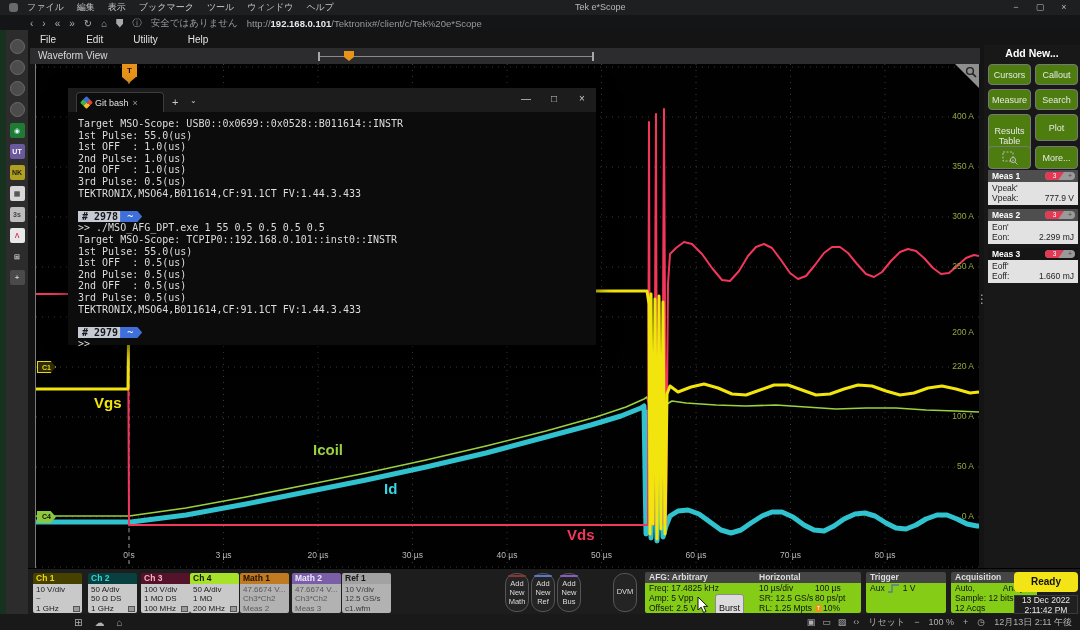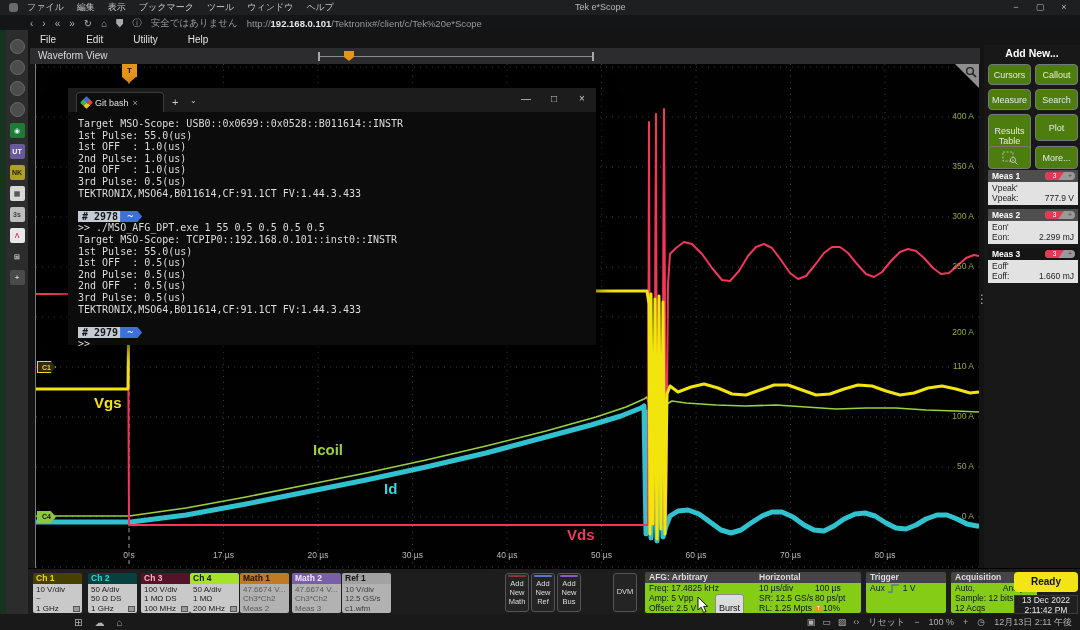--- a/index.html
+++ b/index.html
@@ -72,21 +72,21 @@
   .meas-body{background:#e2e2e2;color:#222;font-size:8.5px;padding:1px 4px 2px 4px;}
   .meas-r2{display:flex;justify-content:space-between;}
 
   
   #bottom-bar{left:28px;top:568px;width:1052px;height:46px;background:#1d1d1d;border-top:1px solid #000;}
   .ch-badge{position:absolute;top:4px;width:49px;height:40px;border-radius:2px;overflow:hidden;}
   .ch-head{height:11px;font-size:8.5px;font-weight:bold;line-height:11px;padding-left:3px;}
   .ch-body{height:29px;font-size:8px;line-height:9.4px;padding:1px 2px 0 3px;}
   .ch-r3{display:flex;justify-content:space-between;align-items:center;}
   .clip-ic{width:5px;height:4px;border:1px solid #555;background:#9a9a9a;display:inline-block;}
-  .sm-btn{position:absolute;top:4px;width:24px;height:39px;background:#242424;border:1px solid #555;border-radius:3px;color:#ddd;font-size:7.5px;text-align:center;line-height:9px;box-sizing:border-box;padding-top:5px;}
+  .sm-btn{position:absolute;top:4px;width:24px;height:39px;background:#242424;border:1px solid #555;border-radius:11px;color:#ddd;font-size:7.5px;text-align:center;line-height:9px;box-sizing:border-box;padding-top:5px;}
   .sm-stripe{position:absolute;left:2px;right:2px;top:1px;height:2px;border-radius:1px;}
   .panel{position:absolute;top:3px;height:41px;border-radius:2px;overflow:hidden;}
   .panel-head{height:11px;background:#454545;color:#ddd;font-size:8.5px;line-height:11px;padding-left:4px;font-weight:bold;}
   .panel-body{position:relative;height:30px;background:#84cc16;color:#111;font-size:8.5px;line-height:9.8px;padding:1px 0 0 4px;}
   #burst-btn{position:absolute;left:70px;top:11px;width:27px;height:26px;background:#dcdcdc;border:1px solid #8a8a8a;border-radius:3px;font-size:9px;color:#111;text-align:center;line-height:26px;}
   .h-col2{position:absolute;left:60px;top:1px;line-height:9.8px;}
   .tflag{display:inline-block;width:7px;height:7px;background:#e8941a;color:#fff;font-size:5px;line-height:7px;text-align:center;vertical-align:middle;margin-right:1px;border-radius:1px;}
   #trigger-slope{vertical-align:middle;margin:0 3px;}
   #ready-btn{position:absolute;left:986px;top:3px;width:64px;height:20px;background:#f2e415;border-radius:4px;color:#111;font-size:10px;font-weight:bold;text-align:center;line-height:20px;}
   #datetime-box{position:absolute;left:986px;top:26px;width:64px;height:19px;background:#202020;border:1px solid #3a3a3a;color:#e8e8e8;font-size:8.5px;line-height:9.5px;text-align:center;box-sizing:border-box;}
@@ -225,28 +225,28 @@
         <line x1="7.6" y1="7.6" x2="11" y2="11" stroke="#222" stroke-width="1.6"></line>
     </svg>
     <div class="c-tag" id="c1-tag">C1</div>
     <div class="c-tag" id="c4-tag">C4</div>
     <div id="y-labels">
         <span class="y-tick" style="top: 47px;">400 A</span>
         <span class="y-tick" style="top: 97px;">350 A</span>
         <span class="y-tick" style="top: 147px;">300 A</span>
         <span class="y-tick" style="top: 197px;">250 A</span>
         <span class="y-tick" style="top: 247px; margin-top: 16px;">200 A</span>
-        <span class="y-tick" style="top: 297px;">110 A</span>
+        <span class="y-tick" style="top: 297px;">220 A</span>
         <span class="y-tick" style="top: 347px;">100 A</span>
         <span class="y-tick" style="top: 397px;">50 A</span>
         <span class="y-tick" style="top: 447px;">0 A</span>
       </div>
     <div id="x-labels">
         <span class="x-tick" style="left: 76px;">0 s</span>
-        <span class="x-tick" style="left: 170.5px;">17 µs</span>
+        <span class="x-tick" style="left: 170.5px;">3 µs</span>
         <span class="x-tick" style="left: 265px;">20 µs</span>
         <span class="x-tick" style="left: 359.5px;">30 µs</span>
         <span class="x-tick" style="left: 454px;">40 µs</span>
         <span class="x-tick" style="left: 548.5px;">50 µs</span>
         <span class="x-tick" style="left: 643px;">60 µs</span>
         <span class="x-tick" style="left: 737.5px;">70 µs</span>
         <span class="x-tick" style="left: 832px;">80 µs</span>
       </div>
     <div id="trace-labels">
         <span class="trace-label" style="left: 58px; top: 330px; color: rgb(242, 229, 14);">Vgs</span>

